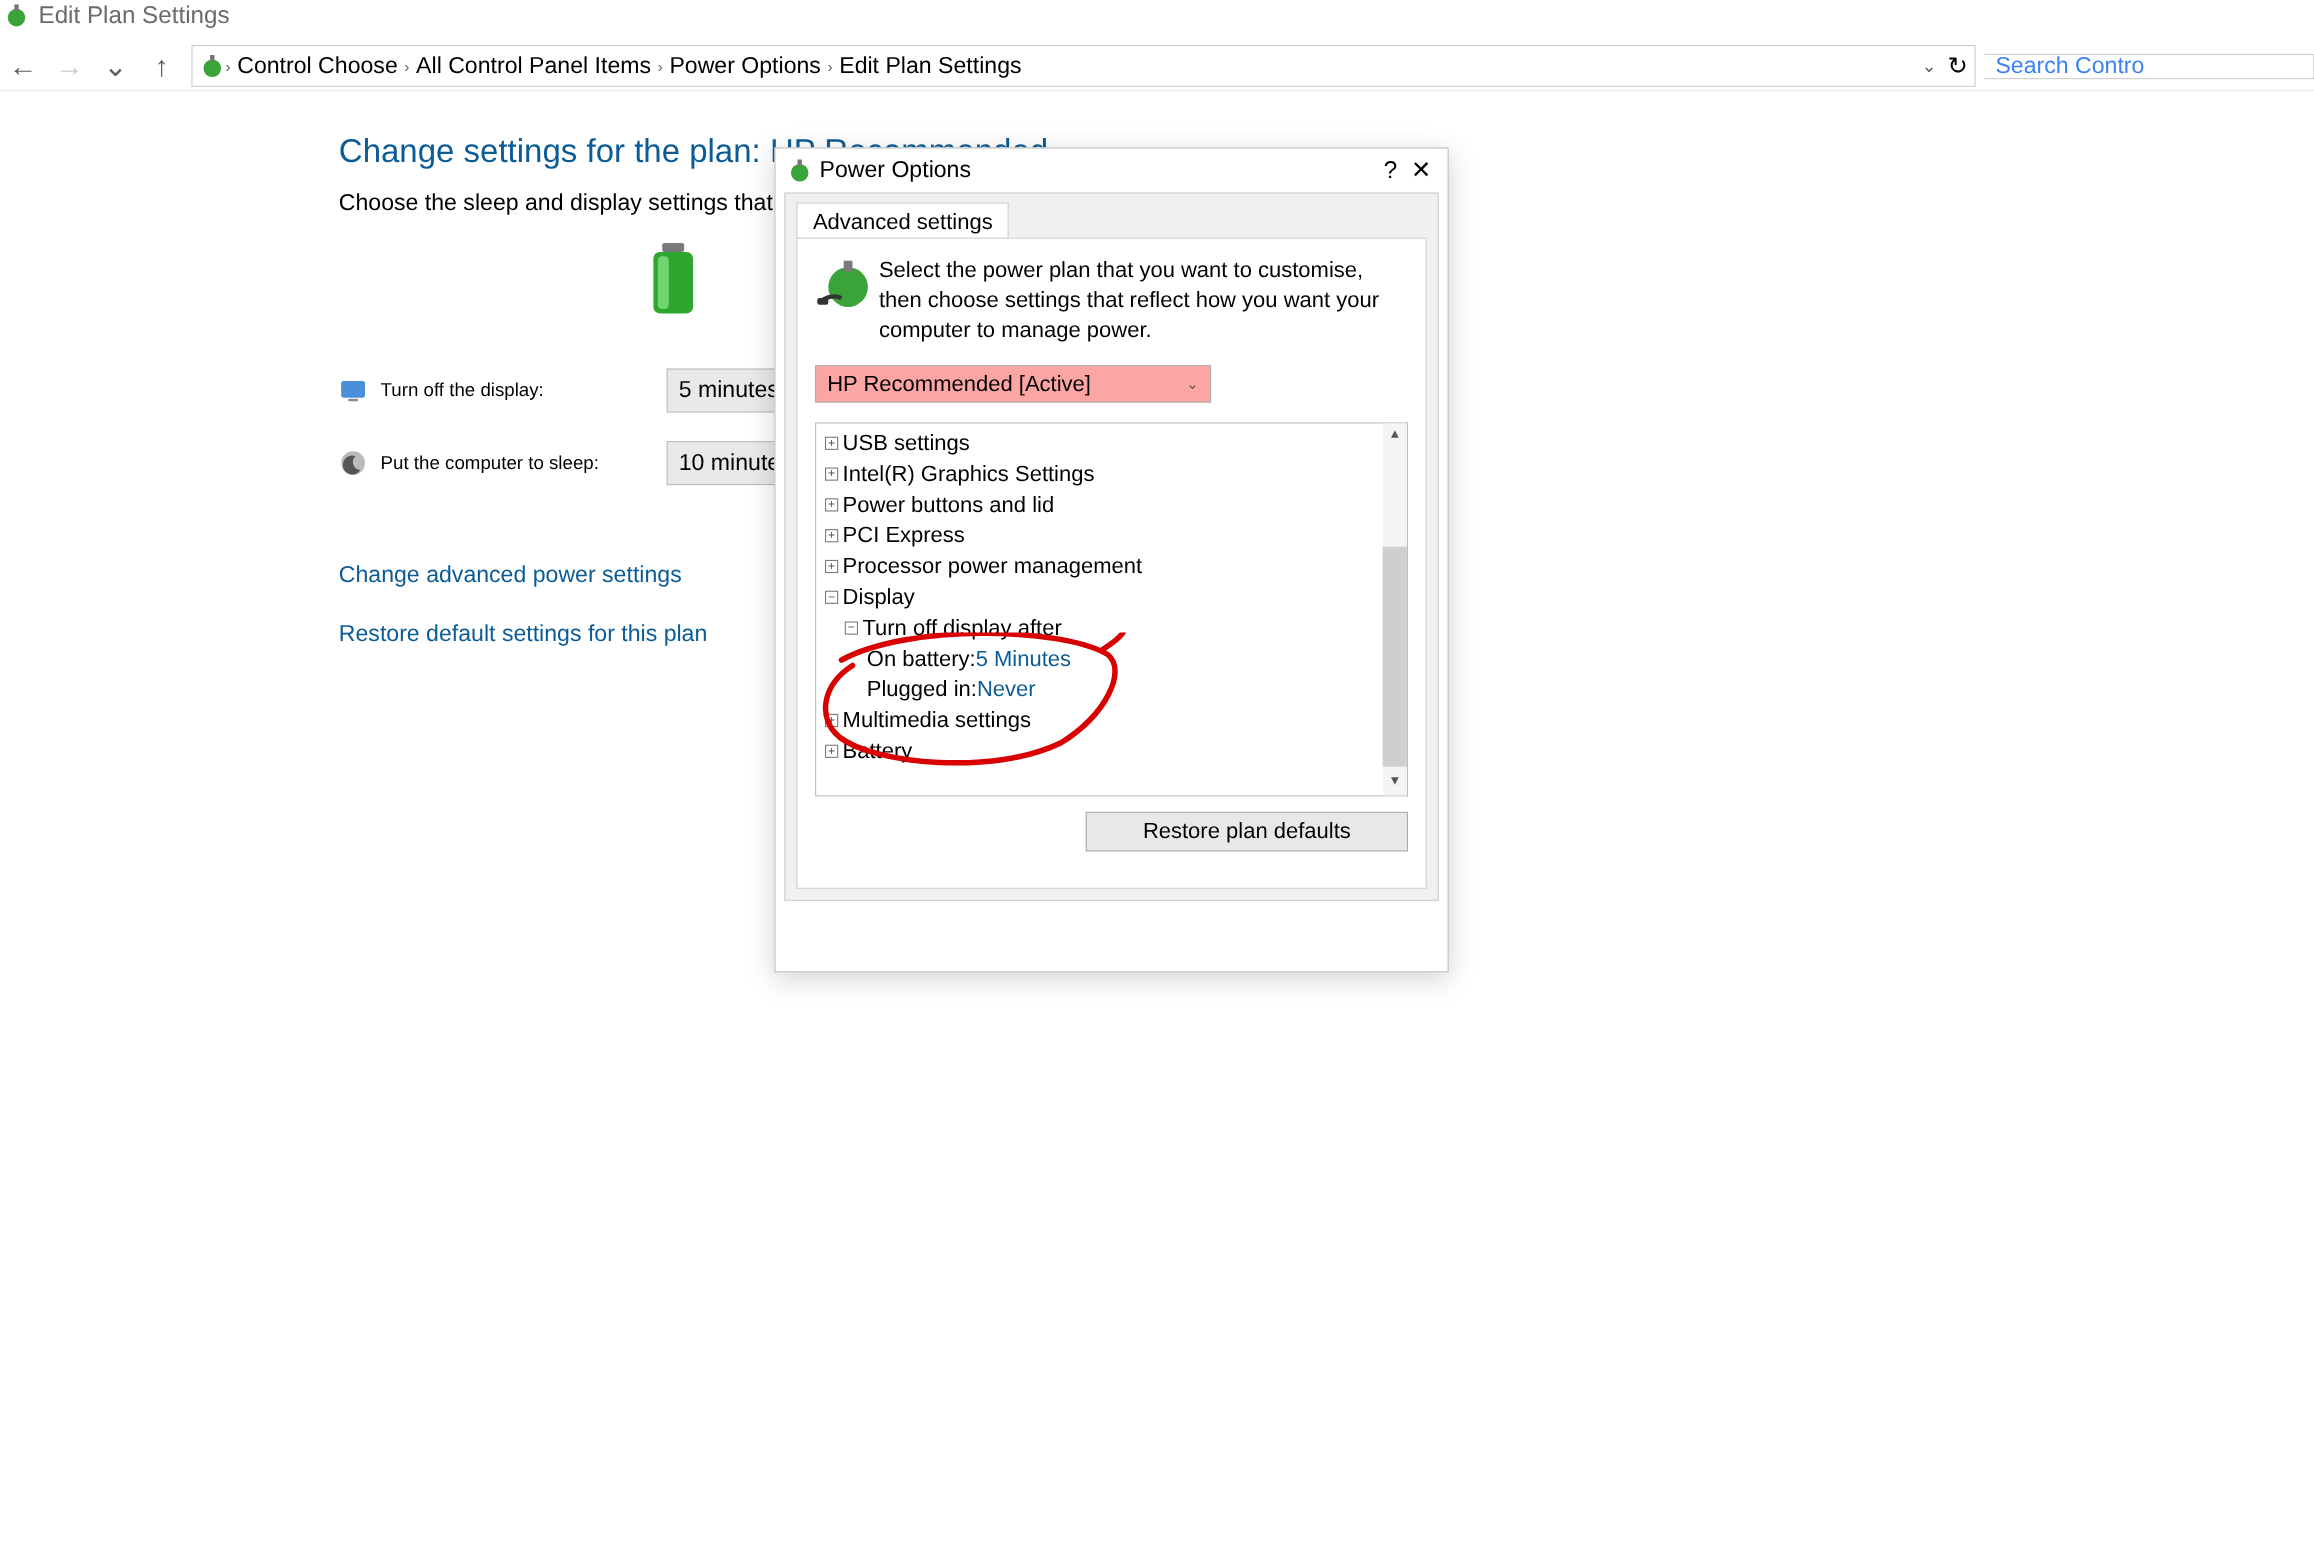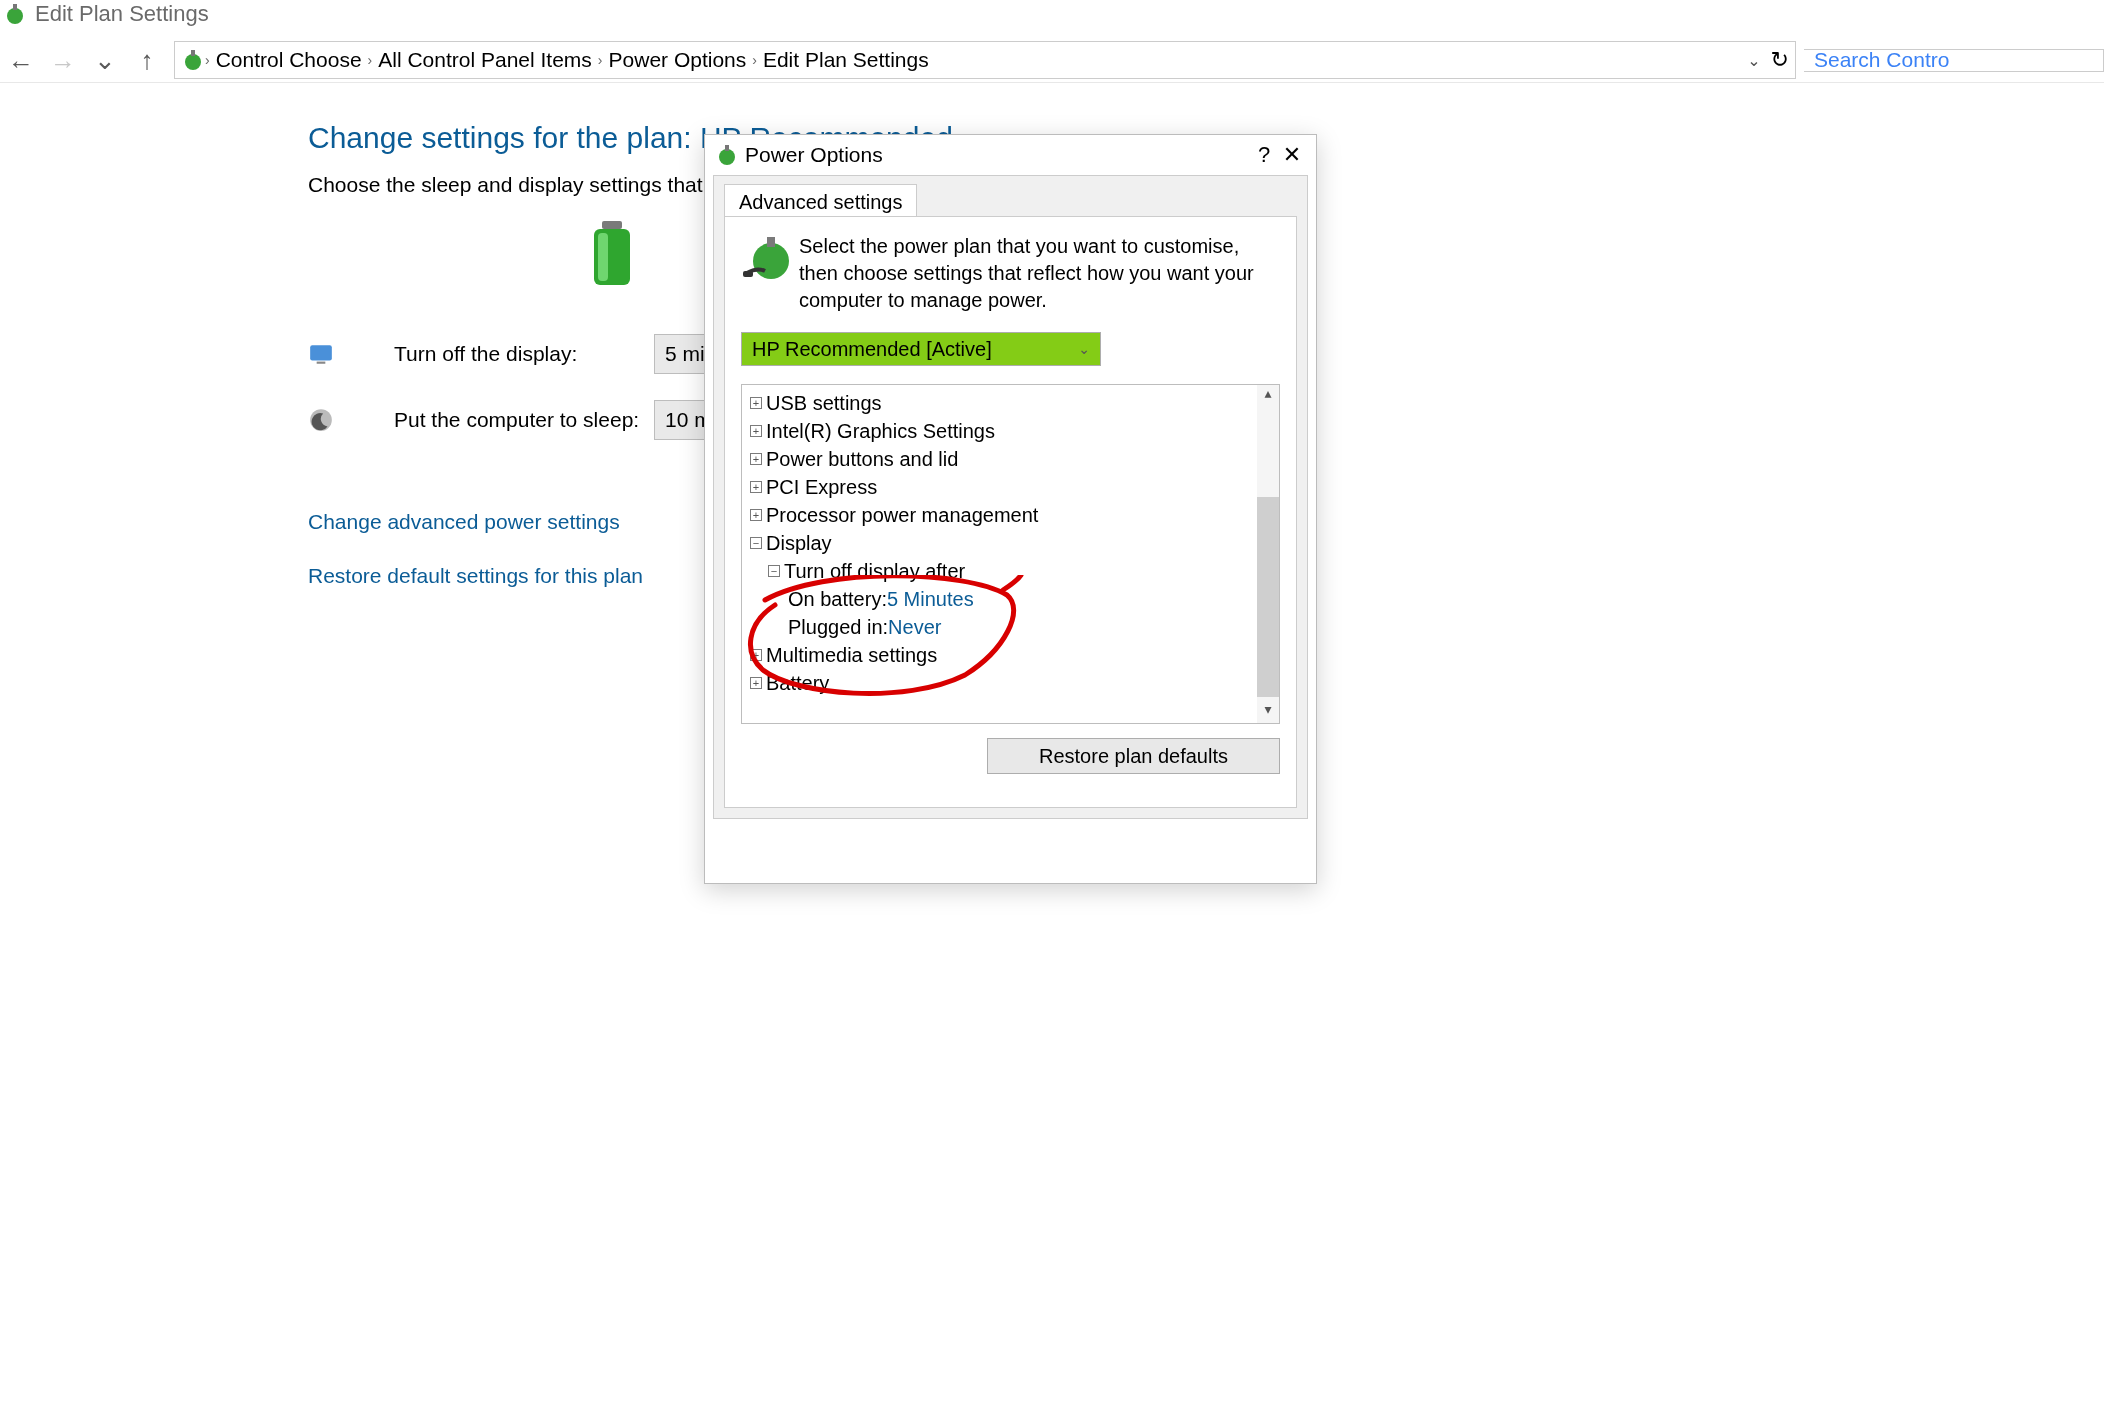--- a/index.html
+++ b/index.html
@@ -20,39 +20,39 @@
   .addr-right { margin-left: auto; display: flex; align-items: center; gap: 10px; }
   .search { width: 300px; height: 23px; border: 1px solid #ccc; border-left: none; display: flex; align-items: center; padding: 0 10px; color: #3b82f6; font-size: 21px; }
 
   
   .body { position: absolute; left: 0; top: 82px; width: 2104px; bottom: 0; background: #fff; border-top: 1px solid #e8e8e8; }
   .body-inner { margin-left: 308px; margin-top: 38px; width: 1100px; }
   .h1 { color: #0b5c96; font-size: 30px; font-weight: 400; }
   .sub { margin-top: 18px; font-size: 21px; }
   .row { display: flex; align-items: center; margin-top: 40px; }
   .row .icon { width: 26px; height: 26px; margin-right: 12px; }
-  .row .label { width: 260px; font-size: 21px; margin-left: 48px; }
+  .row .label { width: 260px; font-size: 17px; }
   .row .dd { width: 220px; height: 40px; border: 1px solid #bdbdbd; background: #e9e9e9; display: flex; align-items: center; padding: 0 10px; font-size: 21px; }
   .link { display: block; color: #0b5c96; font-size: 21px; margin-top: 40px; }
 
   
   .battery-svg { width: 48px; height: 68px; }
 
   
   .dialog { position: absolute; left: 704px; top: 134px; width: 613px; height: 750px; background: #fff; border: 1px solid #bcbcbc; box-shadow: 0 6px 24px rgba(0,0,0,.18); }
   .dlg-title { height: 40px; display: flex; align-items: center; padding: 0 10px; font-size: 21px; }
   .dlg-title .spacer { flex: 1; }
   .dlg-title .help { width: 28px; text-align: center; font-size: 22px; }
   .dlg-title .close { width: 28px; text-align: center; font-size: 22px; }
   .dlg-body { position: absolute; left: 8px; right: 8px; top: 40px; bottom: 64px; border: 1px solid #ccc; background: #f0f0f0; }
   .tab { position: absolute; left: 10px; top: 8px; padding: 6px 14px; background: #fff; border: 1px solid #ccc; border-bottom: 1px solid #fff; font-size: 20px; }
   .tab-page { position: absolute; left: 10px; right: 10px; top: 40px; bottom: 10px; background: #fff; border: 1px solid #ccc; padding: 16px; }
   .intro { display: flex; gap: 6px; font-size: 20px; line-height: 1.35; }
   .intro .iicon { width: 52px; flex: 0 0 52px; }
-  .plan-dd { margin-top: 18px; width: 360px; height: 34px; border: 1px solid #adadad; background: #84cc16; display: flex; align-items: center; padding: 0 10px; font-size: 20px; }
+  .plan-dd { margin-top: 18px; width: 360px; height: 34px; border: 1px solid #adadad; background: #fca5a5; display: flex; align-items: center; padding: 0 10px; font-size: 20px; }
   .tree-wrap { position: relative; margin-top: 18px; border: 1px solid #bdbdbd; height: 340px; }
   .tree { position: absolute; left: 8px; top: 4px; right: 26px; bottom: 4px; font-size: 20px; line-height: 1.4; overflow: hidden; }
   .scroll { position: absolute; right: 0; top: 0; bottom: 0; width: 22px; background: #f5f5f5; }
   .scroll .thumb { position: absolute; right: 0; width: 22px; top: 112px; height: 200px; background: #cfcfcf; }
   .scroll .up, .scroll .down { position: absolute; left: 0; width: 22px; height: 22px; text-align: center; font-size: 14px; color: #555; }
   .scroll .up { top: 0; }
   .scroll .down { bottom: 0; }
   .node { display: flex; align-items: center; }
   .box { width: 12px; height: 12px; border: 1px solid #7b7b7b; display: inline-flex; align-items: center; justify-content: center; margin-right: 4px; font-size: 11px; line-height: 1; color: #555; }
   .ind1 { margin-left: 18px; }

